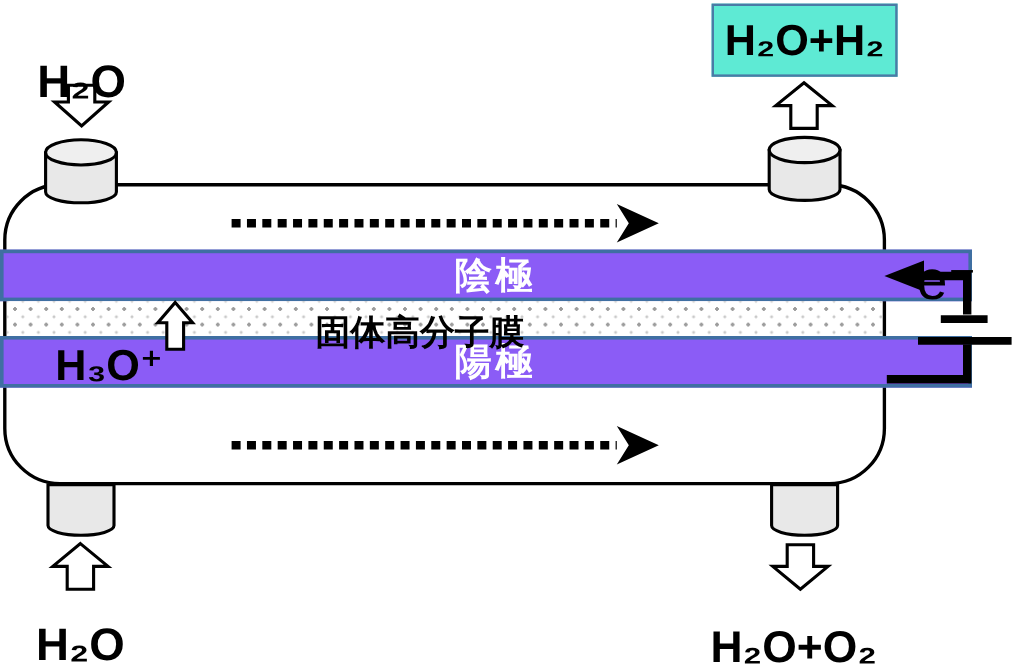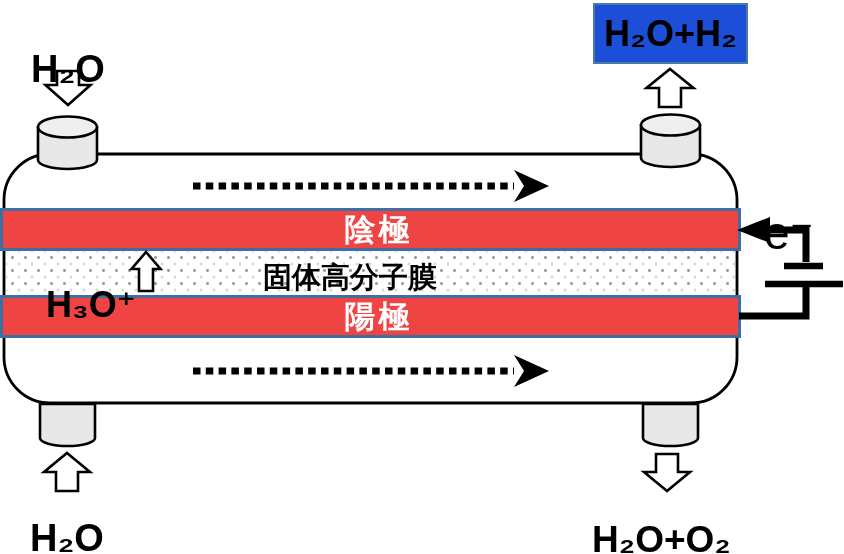--- a/index.html
+++ b/index.html
@@ -4,45 +4,45 @@
 <style>
   html,body{margin:0;padding:0;background:#fff;}
   #stage{
     position:relative;width:844px;height:554px;background:#ffffff;overflow:hidden;
     font-family:"Liberation Sans","DejaVu Sans",sans-serif;
   }
   svg{position:absolute;left:0;top:0;pointer-events:none;}
   .layer-base{z-index:1;}
   .layer-top{z-index:4;}
   .band{
-    position:absolute;left:0;width:741px;height:43px;
-    background:#ef4444;border:3px solid #3f6fa2;box-sizing:border-box;
+    position:absolute;left:0;width:810px;height:43px;
+    background:#8b5cf6;border:3px solid #3f6fa2;box-sizing:border-box;
     display:flex;align-items:center;justify-content:center;z-index:2;padding-left:16px;
   }
   .band-label{
     color:#ffffff;font-weight:bold;font-size:31px;letter-spacing:3px;line-height:1;
   }
   #cathode-band{top:208px;}
-  #anode-band{top:295px;}
+  #anode-band{top:280px;}
   #membrane{
     position:absolute;left:6px;top:251px;width:729px;height:44px;z-index:2;
     background-color:#ffffff;
     background-image:
       radial-gradient(#9d9d9d 1.3px, transparent 1.6px),
       radial-gradient(#c9c9c9 1.1px, transparent 1.4px);
     background-size:13px 13px,13px 13px;
     background-position:0 0,6.5px 6.5px;
   }
   .lbl{position:absolute;color:#000000;font-weight:bold;line-height:1;z-index:5;white-space:nowrap;margin-top:32px;}
   #water-top-left{left:27px;top:18px;width:82px;text-align:center;font-size:38px;}
   #water-bottom-left{left:25px;top:487px;width:84px;text-align:center;font-size:38px;}
   #outlet-bottom-right{left:592px;top:489px;width:155px;font-size:37px;}
   #outlet-box{
     position:absolute;left:593px;top:3px;width:155px;height:61px;z-index:5;
-    border:2.5px solid #4a7ba6;background:#1d4ed8;box-sizing:border-box;
+    border:2.5px solid #4a7ba6;background:#5eead4;box-sizing:border-box;
     display:flex;align-items:center;justify-content:center;
   }
   #outlet-box .txt{font-size:36px;font-weight:bold;}
   #ion-label{left:46px;top:255px;font-size:36px;}
   #membrane-label{
     position:absolute;left:0;top:258px;width:700px;text-align:center;z-index:3;
     font-size:29px;font-weight:bold;color:#000;white-space:nowrap;
   }
   #electron-label{left:764px;top:178px;font-size:46px;font-weight:normal;}
 </style>

